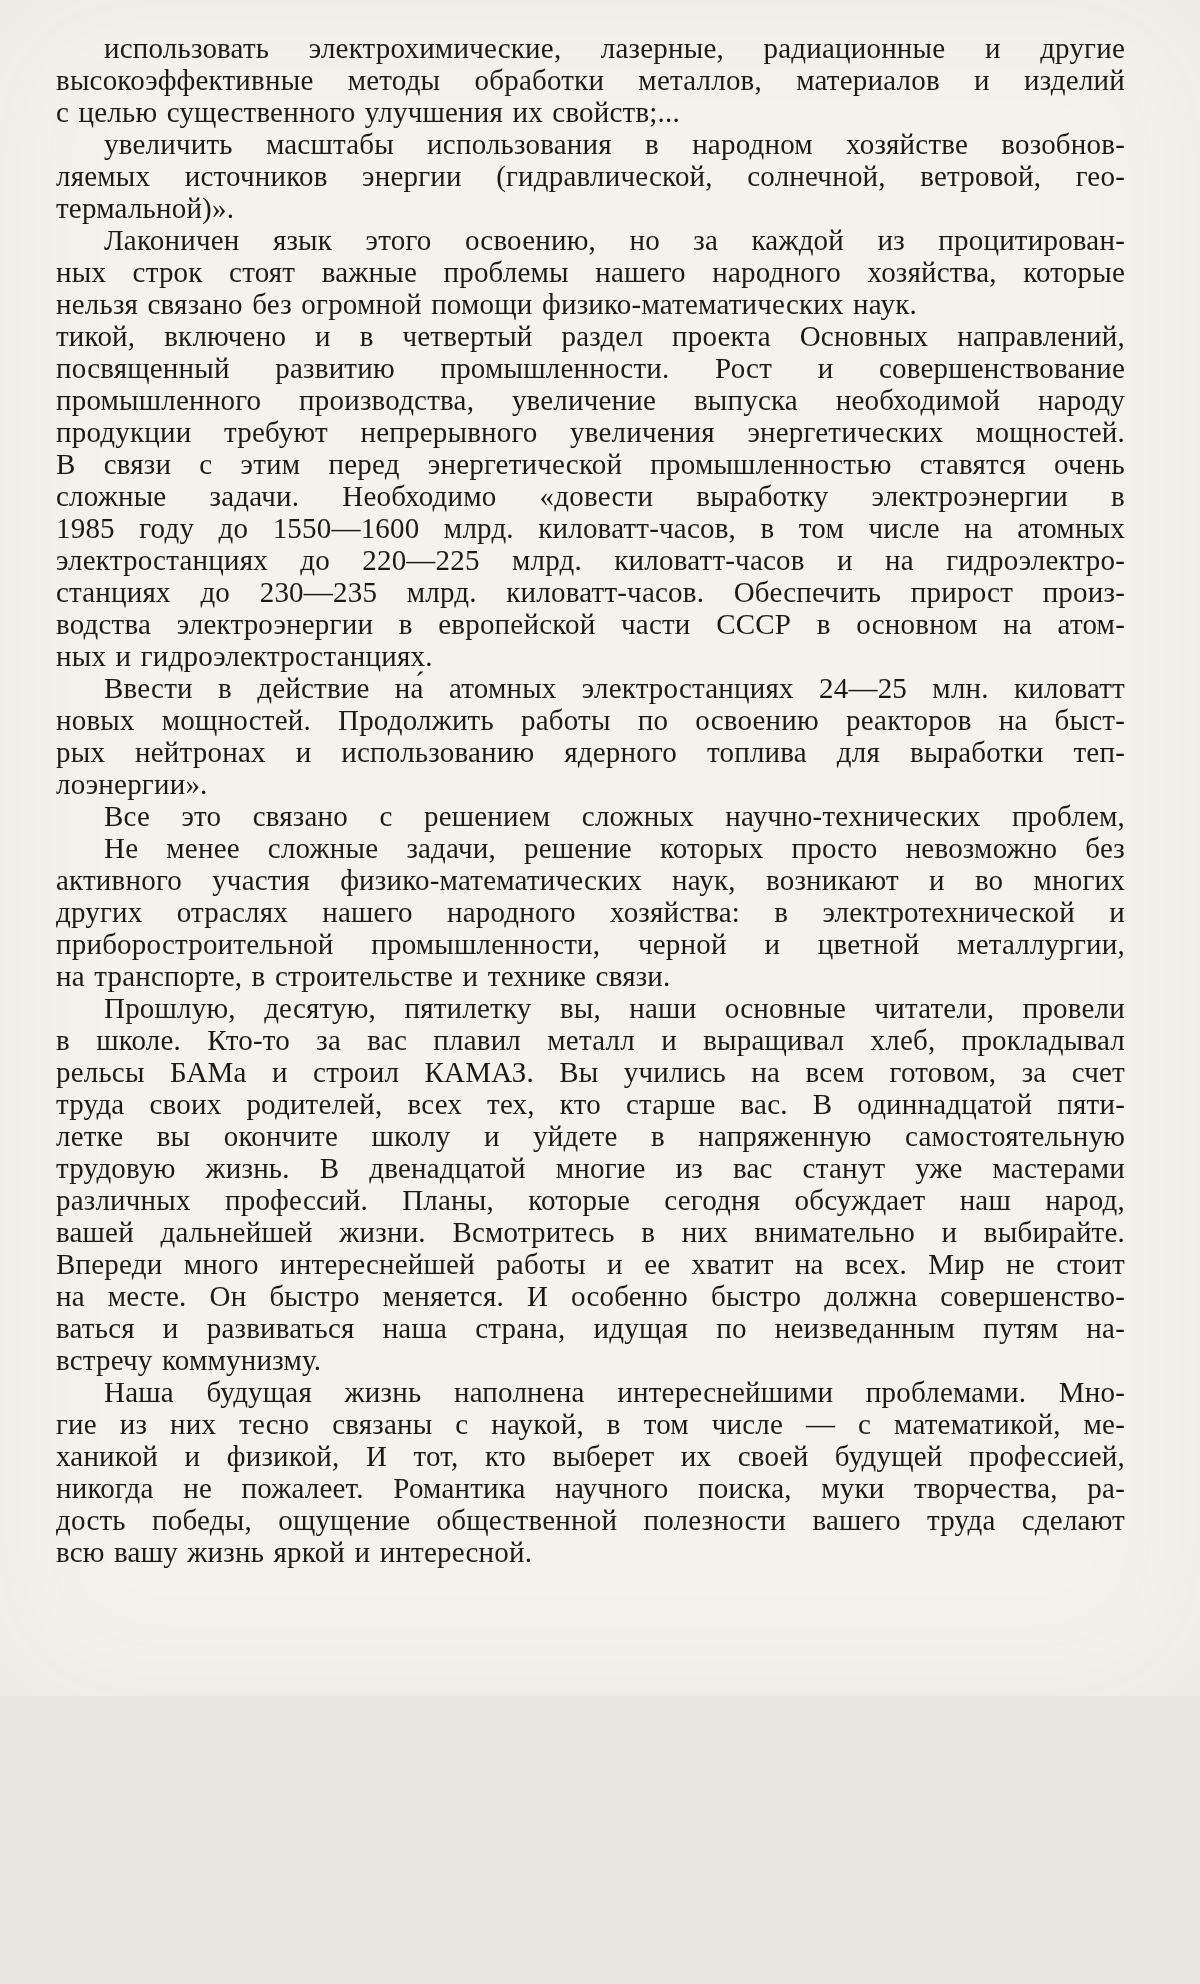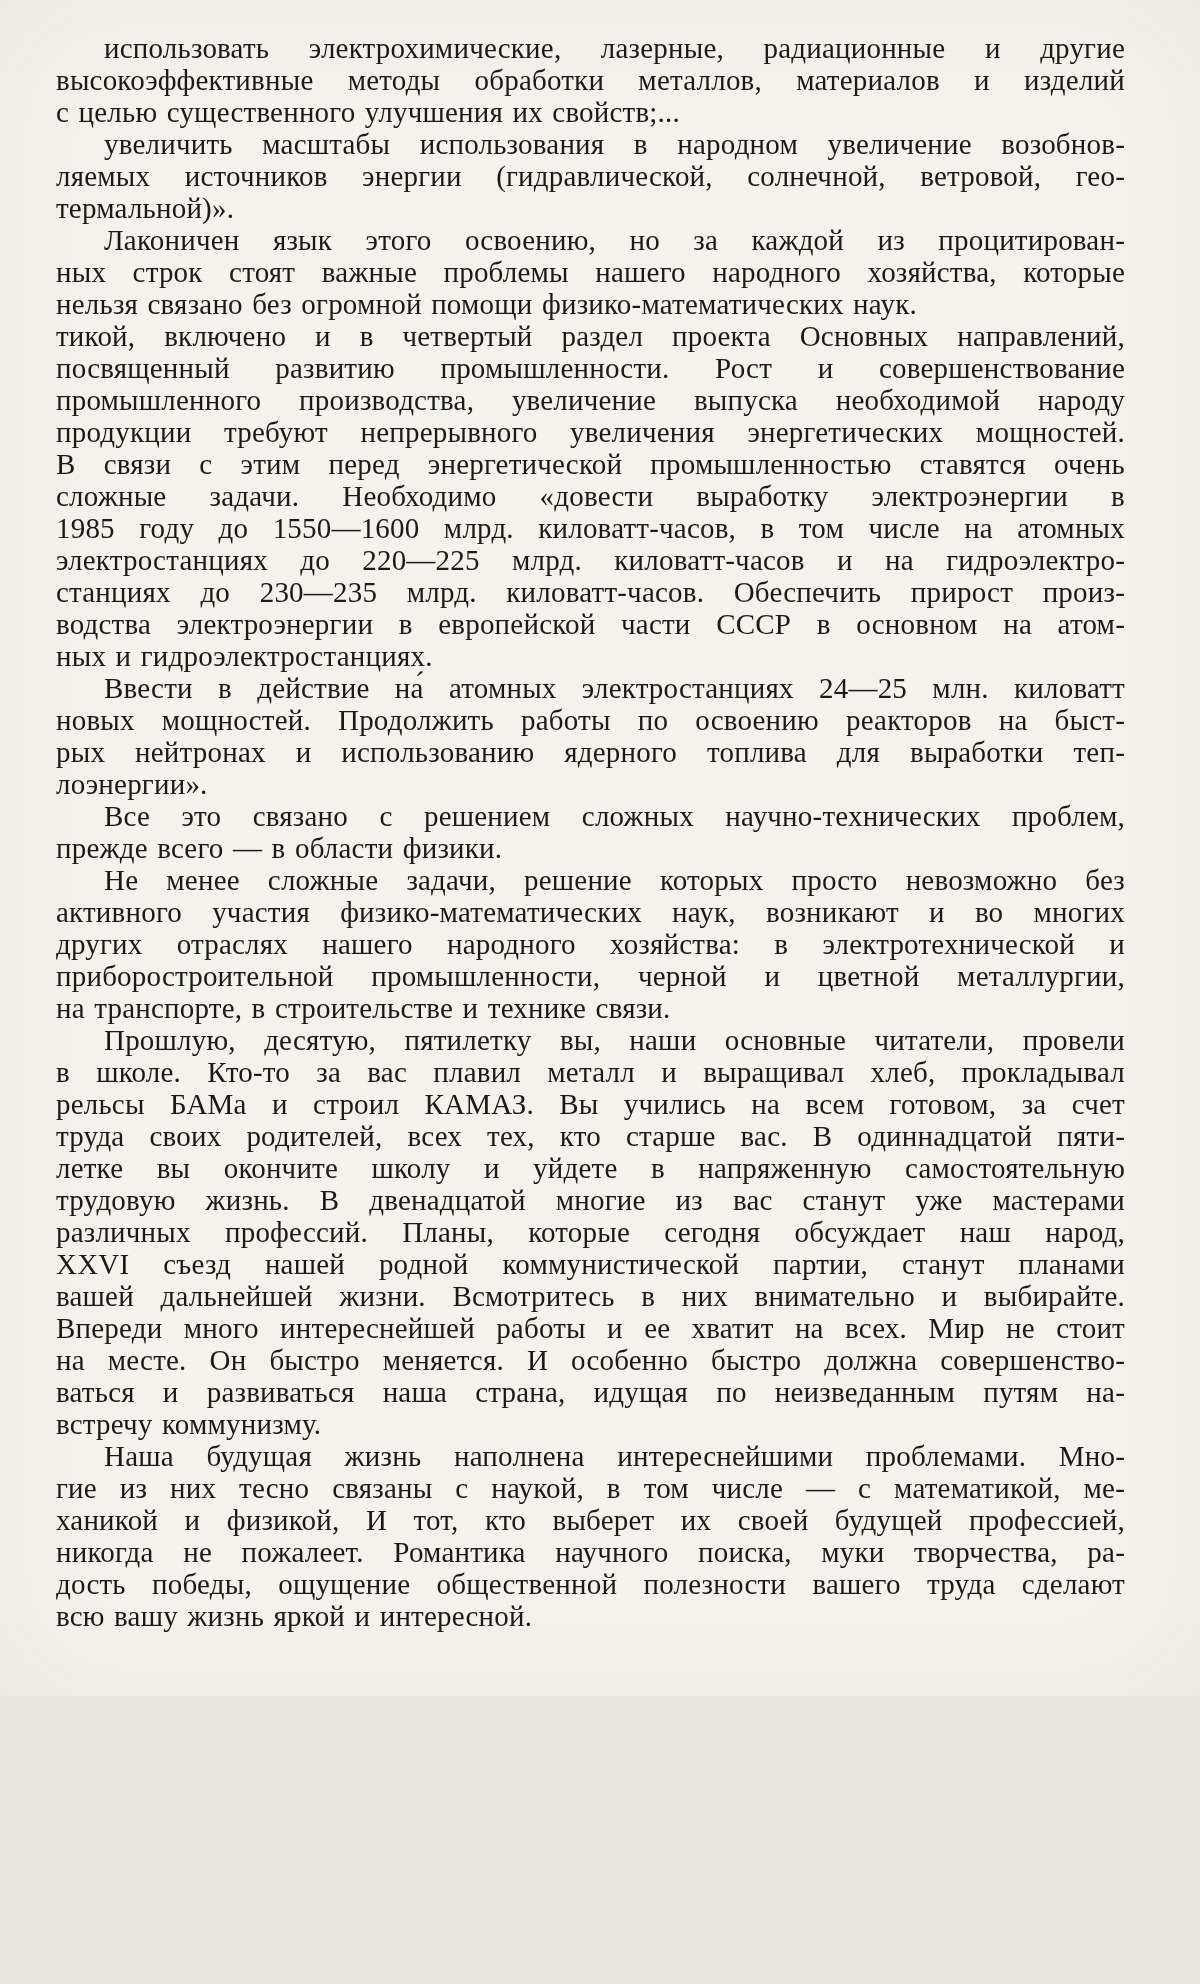--- a/index.html
+++ b/index.html
@@ -70,21 +70,21 @@
 <body>
 
 <div class="page">
   <main class="text-block" id="text-block">
       <div class="para">
         <div class="line first">использовать электрохимические, лазерные, радиационные и другие</div>
         <div class="line">высокоэффективные методы обработки металлов, материалов и изделий</div>
         <div class="line last">с целью существенного улучшения их свойств;...</div>
       </div>
       <div class="para">
-        <div class="line first">увеличить масштабы использования в народном увеличение возобнов-</div>
+        <div class="line first">увеличить масштабы использования в народном хозяйстве возобнов-</div>
         <div class="line">ляемых источников энергии (гидравлической, солнечной, ветровой, гео-</div>
         <div class="line last">термальной)».</div>
       </div>
       <div class="para">
         <div class="line first">Лаконичен язык этого освоению, но за каждой из процитирован-</div>
         <div class="line">ных строк стоят важные проблемы нашего народного хозяйства, которые</div>
         <div class="line last">нельзя связано без огромной помощи физико-математических наук.</div>
       </div>
       <div class="para">
         <div class="line">тикой, включено и в четвертый раздел проекта Основных направлений,</div>
@@ -100,38 +100,36 @@
         <div class="line last">ных и гидроэлектростанциях.</div>
       </div>
       <div class="para">
         <div class="line first">Ввести в действие на́ атомных электростанциях 24—25 млн. киловатт</div>
         <div class="line">новых мощностей. Продолжить работы по освоению реакторов на быст-</div>
         <div class="line">рых нейтронах и использованию ядерного топлива для выработки теп-</div>
         <div class="line last">лоэнергии».</div>
       </div>
       <div class="para">
         <div class="line first">Все это связано с решением сложных научно-технических проблем,</div>
-        <div class="line last">прежде всего — в области физики.</div>
       </div>
       <div class="para">
         <div class="line first">Не менее сложные задачи, решение которых просто невозможно без</div>
         <div class="line">активного участия физико-математических наук, возникают и во многих</div>
         <div class="line">других отраслях нашего народного хозяйства: в электротехнической и</div>
         <div class="line">приборостроительной промышленности, черной и цветной металлургии,</div>
         <div class="line last">на транспорте, в строительстве и технике связи.</div>
       </div>
       <div class="para">
         <div class="line first">Прошлую, десятую, пятилетку вы, наши основные читатели, провели</div>
         <div class="line">в школе. Кто-то за вас плавил металл и выращивал хлеб, прокладывал</div>
         <div class="line">рельсы БАМа и строил КАМАЗ. Вы учились на всем готовом, за счет</div>
         <div class="line">труда своих родителей, всех тех, кто старше вас. В одиннадцатой пяти-</div>
         <div class="line">летке вы окончите школу и уйдете в напряженную самостоятельную</div>
         <div class="line">трудовую жизнь. В двенадцатой многие из вас станут уже мастерами</div>
         <div class="line">различных профессий. Планы, которые сегодня обсуждает наш народ,</div>
-        <div class="line">XXVI съезд нашей родной коммунистической партии, станут планами</div>
         <div class="line">вашей дальнейшей жизни. Всмотритесь в них внимательно и выбирайте.</div>
         <div class="line">Впереди много интереснейшей работы и ее хватит на всех. Мир не стоит</div>
         <div class="line">на месте. Он быстро меняется. И особенно быстро должна совершенство-</div>
         <div class="line">ваться и развиваться наша страна, идущая по неизведанным путям на-</div>
         <div class="line last">встречу коммунизму.</div>
       </div>
       <div class="para">
         <div class="line first">Наша будущая жизнь наполнена интереснейшими проблемами. Мно-</div>
         <div class="line">гие из них тесно связаны с наукой, в том числе — с математикой, ме-</div>
         <div class="line">ханикой и физикой, И тот, кто выберет их своей будущей профессией,</div>

